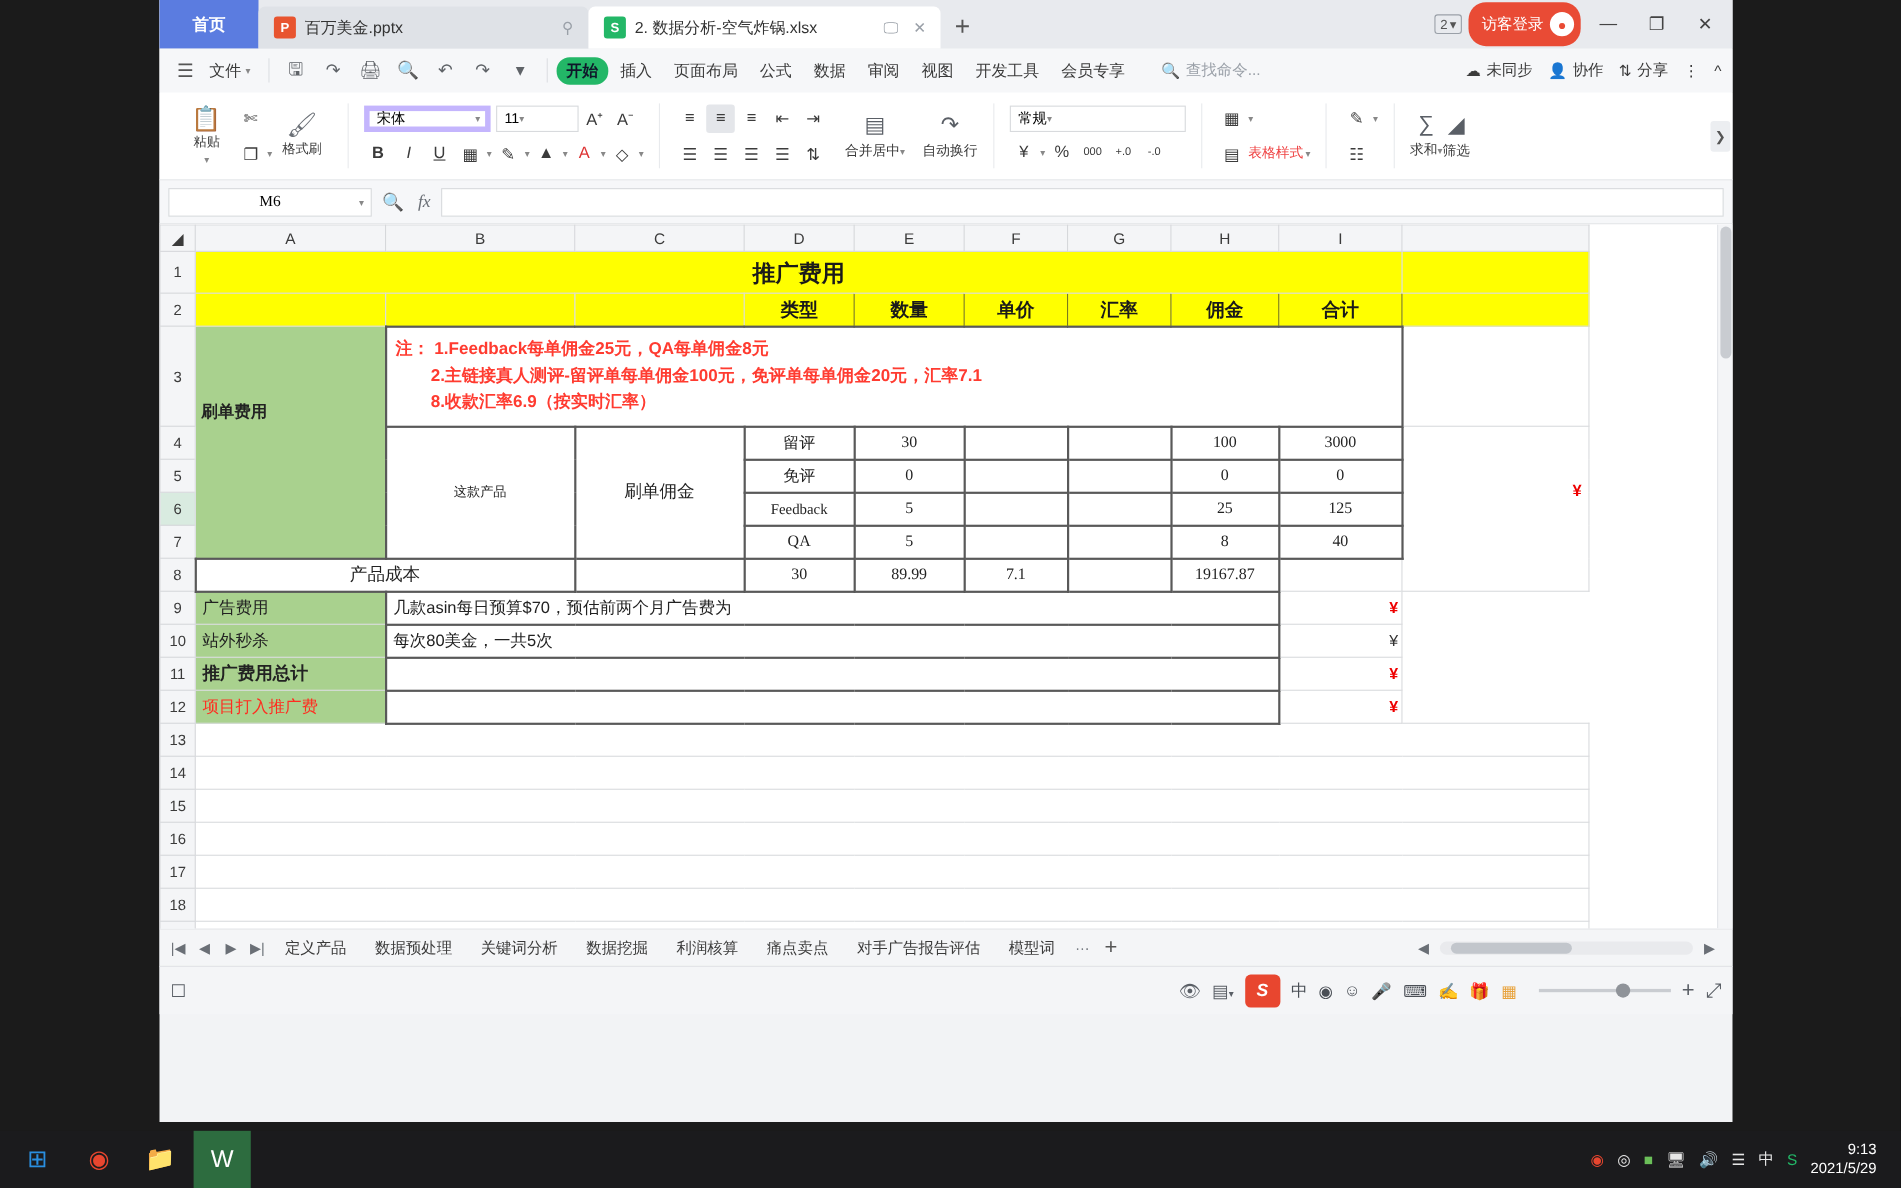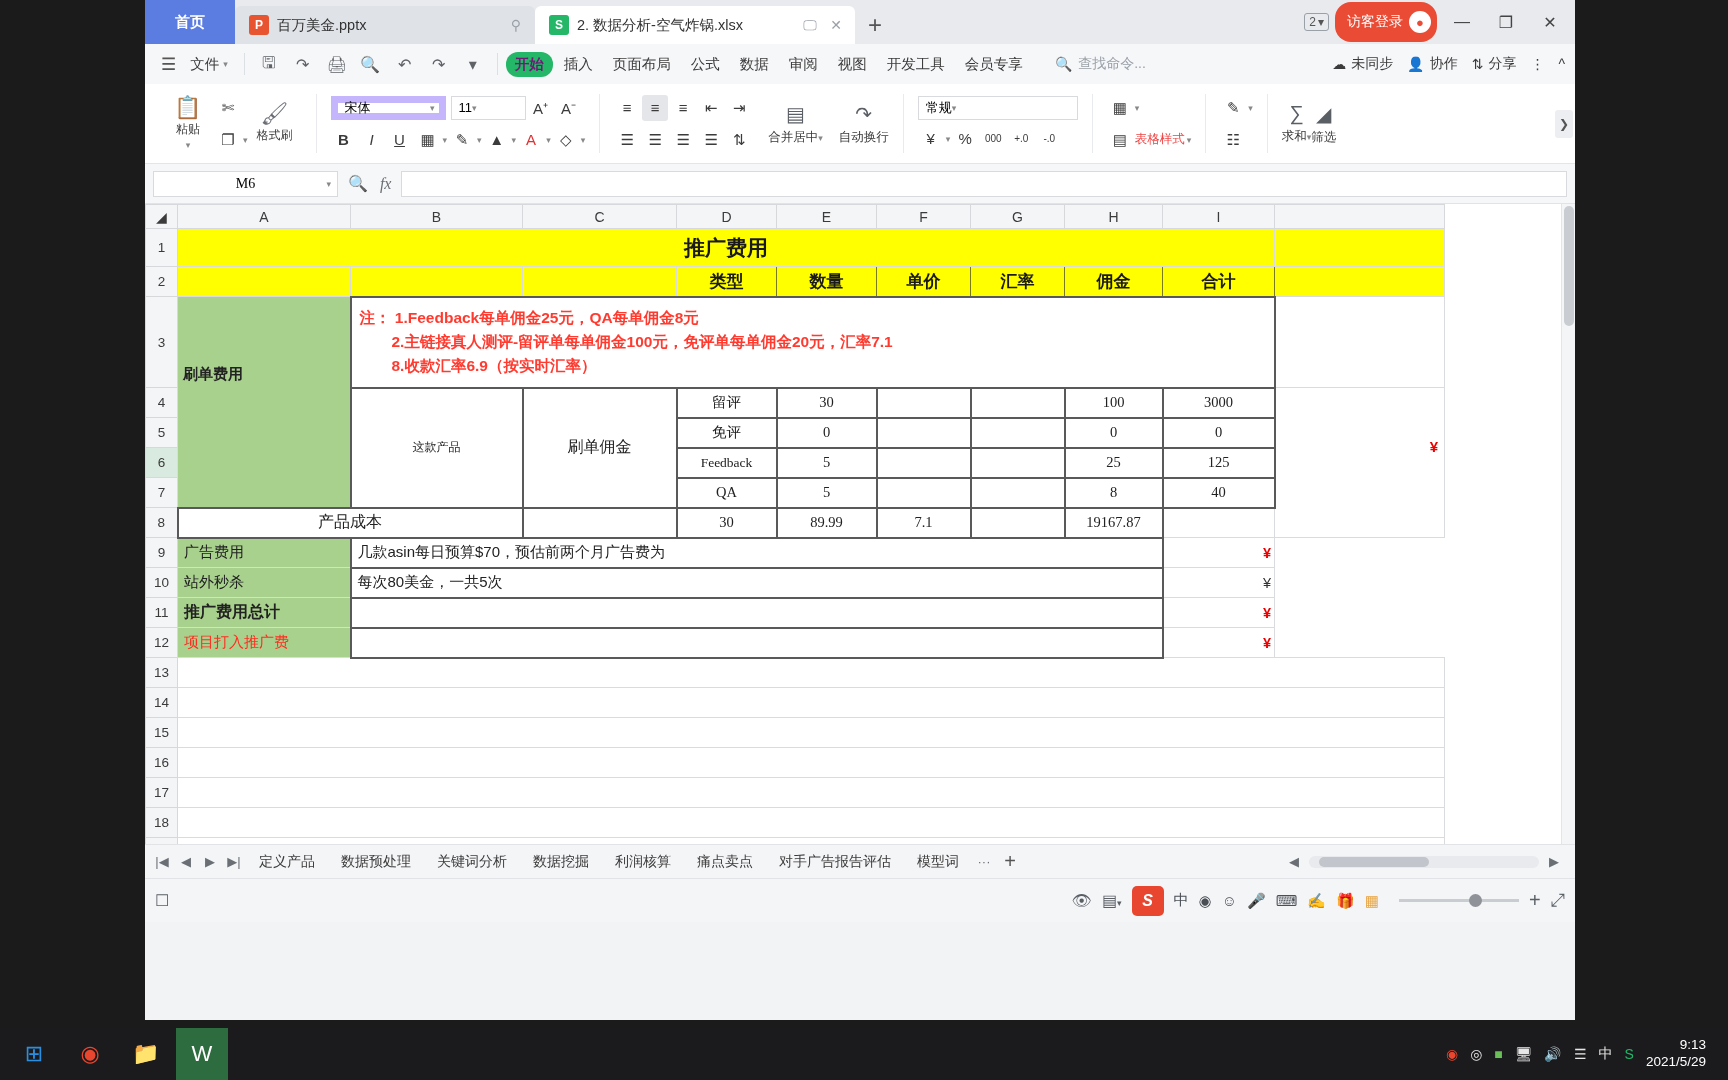--- a/index.html
+++ b/index.html
@@ -34,37 +34,37 @@
                    display:flex;align-items:center;justify-content:center;}
   .wbtn { width:38px; height:44px; display:flex; align-items:center; justify-content:center; font-size:16px; color:#444; }
 
   
   .ribrow { height:40px; background:#f6f7f9; display:flex; align-items:center; padding-left:12px; gap:2px; font-size:14.5px; color:#3b3b3b;}
   .hamb { font-size:17px; color:#555; padding:0 4px; }
   .filebtn { display:flex; align-items:center; gap:4px; padding:0 8px; }
   .vline { width:1px; height:22px; background:#dcdfe3; margin:0 6px; }
   .qicon { width:32px; height:30px; display:flex; align-items:center; justify-content:center; color:#5f6368; font-size:16px;}
   .rtab { padding:3px 9px; border-radius:12px; }
-  .rtab.sel { background:#23b767; color:#701a75; font-weight:bold; }
+  .rtab.sel { background:#23b767; color:#0f172a; font-weight:bold; }
   .srch { display:flex; align-items:center; gap:5px; color:#9aa0a8; font-size:14px; margin-left:22px;}
   .ribrow-right { margin-left:auto; display:flex; align-items:center; gap:14px; padding-right:10px; color:#3b3b3b; font-size:14px;}
   .rr { display:flex; align-items:center; gap:5px; }
 
   
   .toolbar { height:80px; background:#fff; border-bottom:1px solid #e3e5e8; display:flex; align-items:stretch; padding-left:8px; position:relative;}
   .tgrp { display:flex; align-items:center; padding:0 8px; }
   .tsep { width:1px; background:#e8eaed; margin:10px 6px; }
   .bigbtn { width:54px; display:flex; flex-direction:column; align-items:center; justify-content:center; gap:2px; font-size:12px; color:#3b3b3b;}
   .bigbtn .gl { font-size:22px; color:#6a6f76; line-height:1; }
   .col2 { display:flex; flex-direction:column; justify-content:center; gap:6px; }
   .row { display:flex; align-items:center; gap:2px; }
   .ibtn { min-width:26px; height:26px; display:flex; align-items:center; justify-content:center; font-size:15px; color:#3b3b3b; border-radius:3px;}
   .ibtn.on { background:#e4e6ea; }
   .lbl { font-size:12.5px; color:#ef4444; }
-  .fontsel { width:115px; height:24px; border:7px solid #c4b5fd; background:#fff; font-size:13px; display:flex;
+  .fontsel { width:115px; height:24px; border:5px solid #c4b5fd; background:#fff; font-size:13px; display:flex;
              align-items:center; padding:0 4px 0 7px; }
   .fontsel .cv { flex:1; }
   .szsel { width:75px; height:24px; border:1px solid #d8dadd; background:#fff; font-size:13px; display:flex;
            align-items:center; padding:0 4px 0 7px; margin-left:3px;}
   .numsel { width:160px; height:24px; border:1px solid #d8dadd; background:#fff; font-size:13px; display:flex;
             align-items:center; padding:0 4px 0 7px; }
   .caret { font-size:9px; color:#888; }
   .stacked { display:flex; flex-direction:column; align-items:center; gap:3px; font-size:12.5px; color:#3b3b3b;}
   .stacked .gl { font-size:20px; color:#5a5f66; }
 

